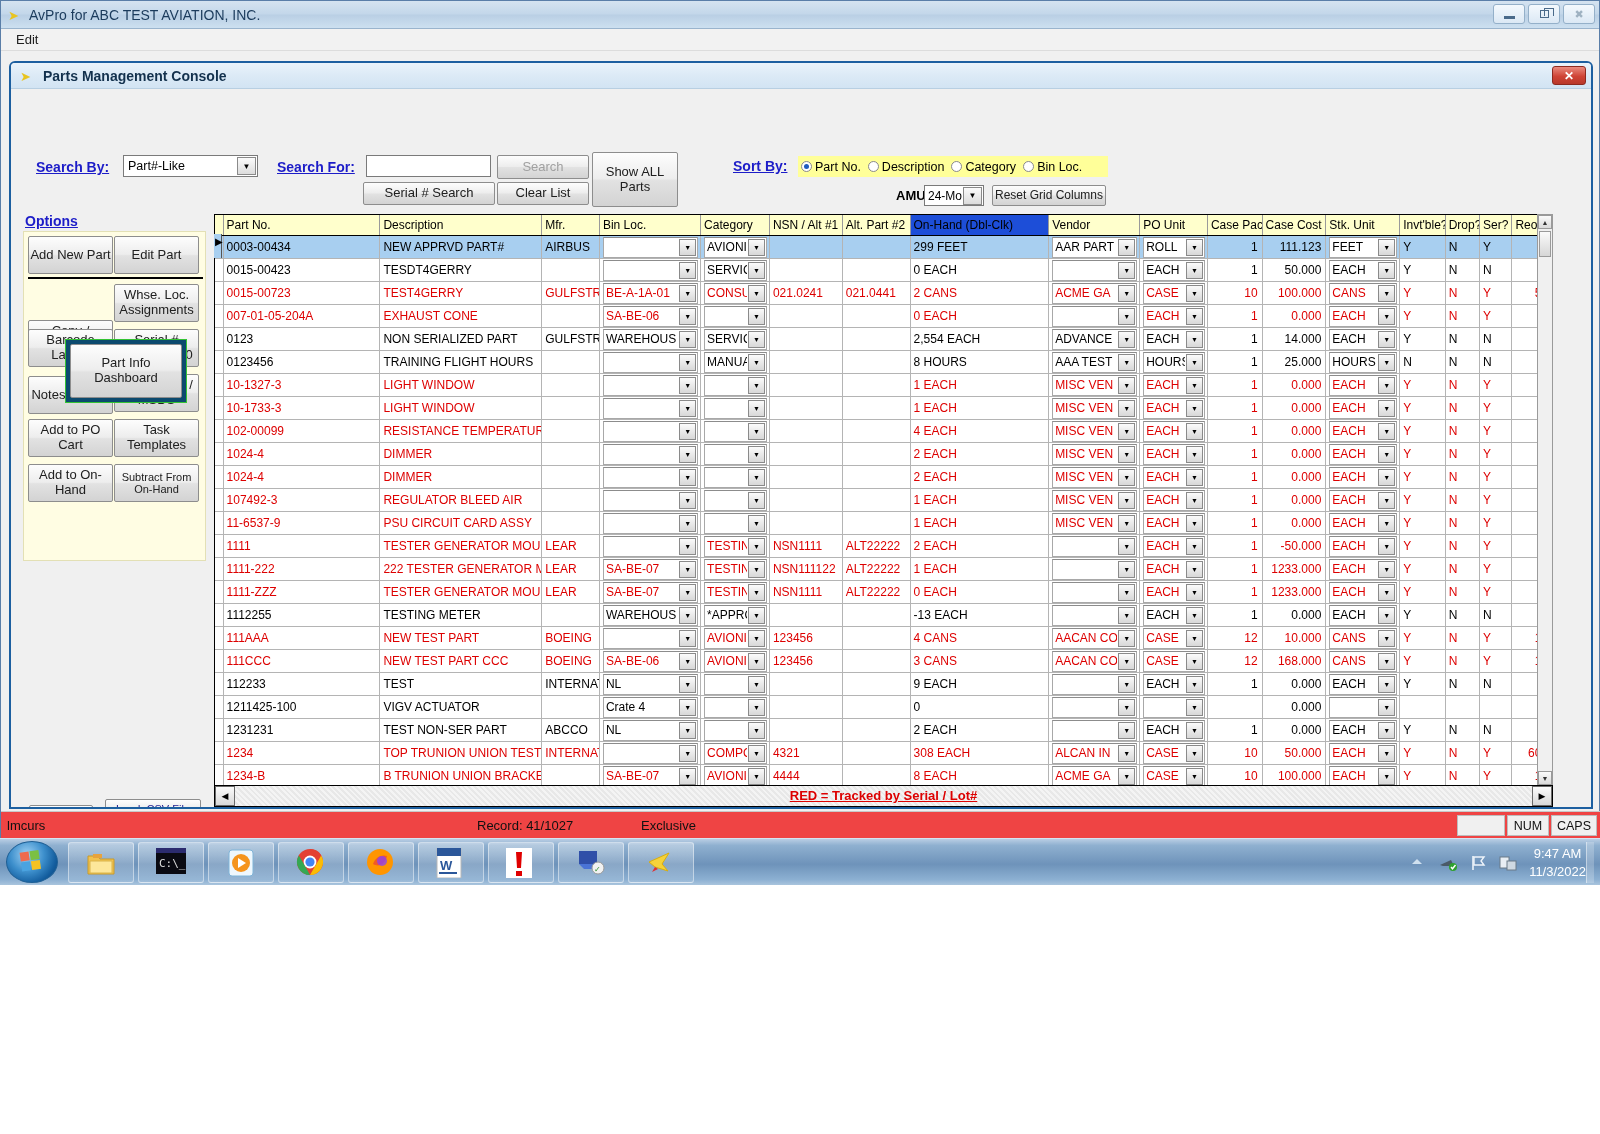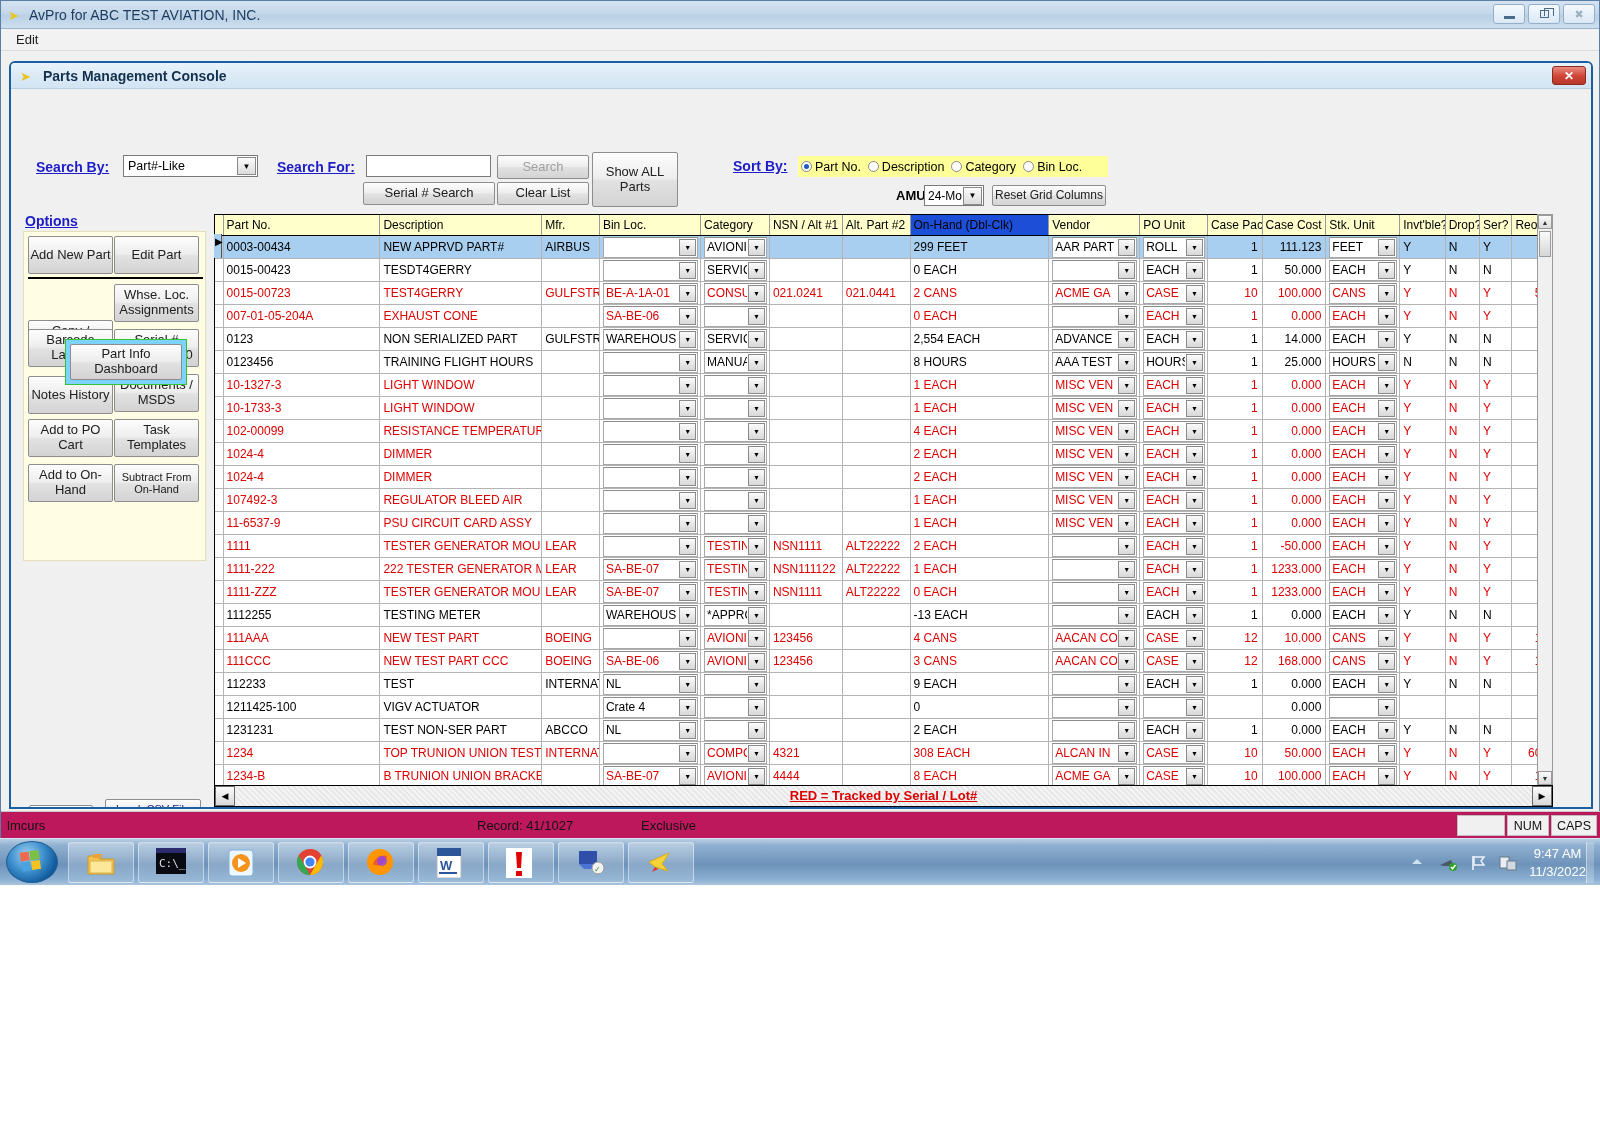--- a/index.html
+++ b/index.html
@@ -134,22 +134,22 @@
   #options-panel {
     position:absolute; left:12px; top:168px; width:183px; height:330px;
     background:#fffde3; border:1px solid #e3e0b5;
   }
   #opt-rule { position:absolute; left:4px; top:45px; width:175px; height:2px; background:#000; }
   .opt-btn { position:absolute; width:85px; height:38px; font-size:13px; }
   .opt-col-l { left:4px; }
   .opt-col-r { left:90px; }
   .opt-btn.small { font-size:11px; }
   #part-info-dashboard-wrap {
-    position:absolute; left:54px; top:276px; width:122px; height:46px;
-    background:#7dd3fc; border:1px solid #34c334; padding:4px;
+    position:absolute; left:54px; top:276px; width:122px; height:64px;
+    background:#0c4a6e; border:1px solid #34c334; padding:4px;
   }
   #part-info-dashboard-button { width:100%; height:100%; font-size:13px; }
 
   
   #delete-part-button {
     position:absolute; left:18px; top:742px; width:64px; height:46px;
     font-size:14px; color:#cc0000;
   }
   #load-csv-button { position:absolute; left:94px; top:736px; width:96px; height:20px; font-size:11px; color:#1b1b8f; }
 
@@ -225,21 +225,21 @@
   }
   #hs-right-btn {
     width:20px; height:20px; flex:0 0 20px;
     background:linear-gradient(to bottom,#fbfbfb,#d8d8d8); border:1px solid #6a6a6a;
     display:flex; align-items:center; justify-content:center; font-size:9px;
   }
 
   
   #statusbar {
     position:absolute; left:0; top:810px; width:1600px; height:28px;
-    background:#be185d; border-top:1px solid #c8c8c8;
+    background:#ef4444; border-top:1px solid #c8c8c8;
     display:flex; align-items:center; font-size:13px; color:#111;
   }
   #sb-user { position:absolute; left:6px; }
   #sb-record { position:absolute; left:476px; }
   #sb-excl { position:absolute; left:640px; }
   .sb-cell {
     position:absolute; top:3px; height:21px; border:1px solid #bdbdbd;
     display:flex; align-items:center; justify-content:center; font-size:12.5px;
     background:#f0f0f0;
   }

